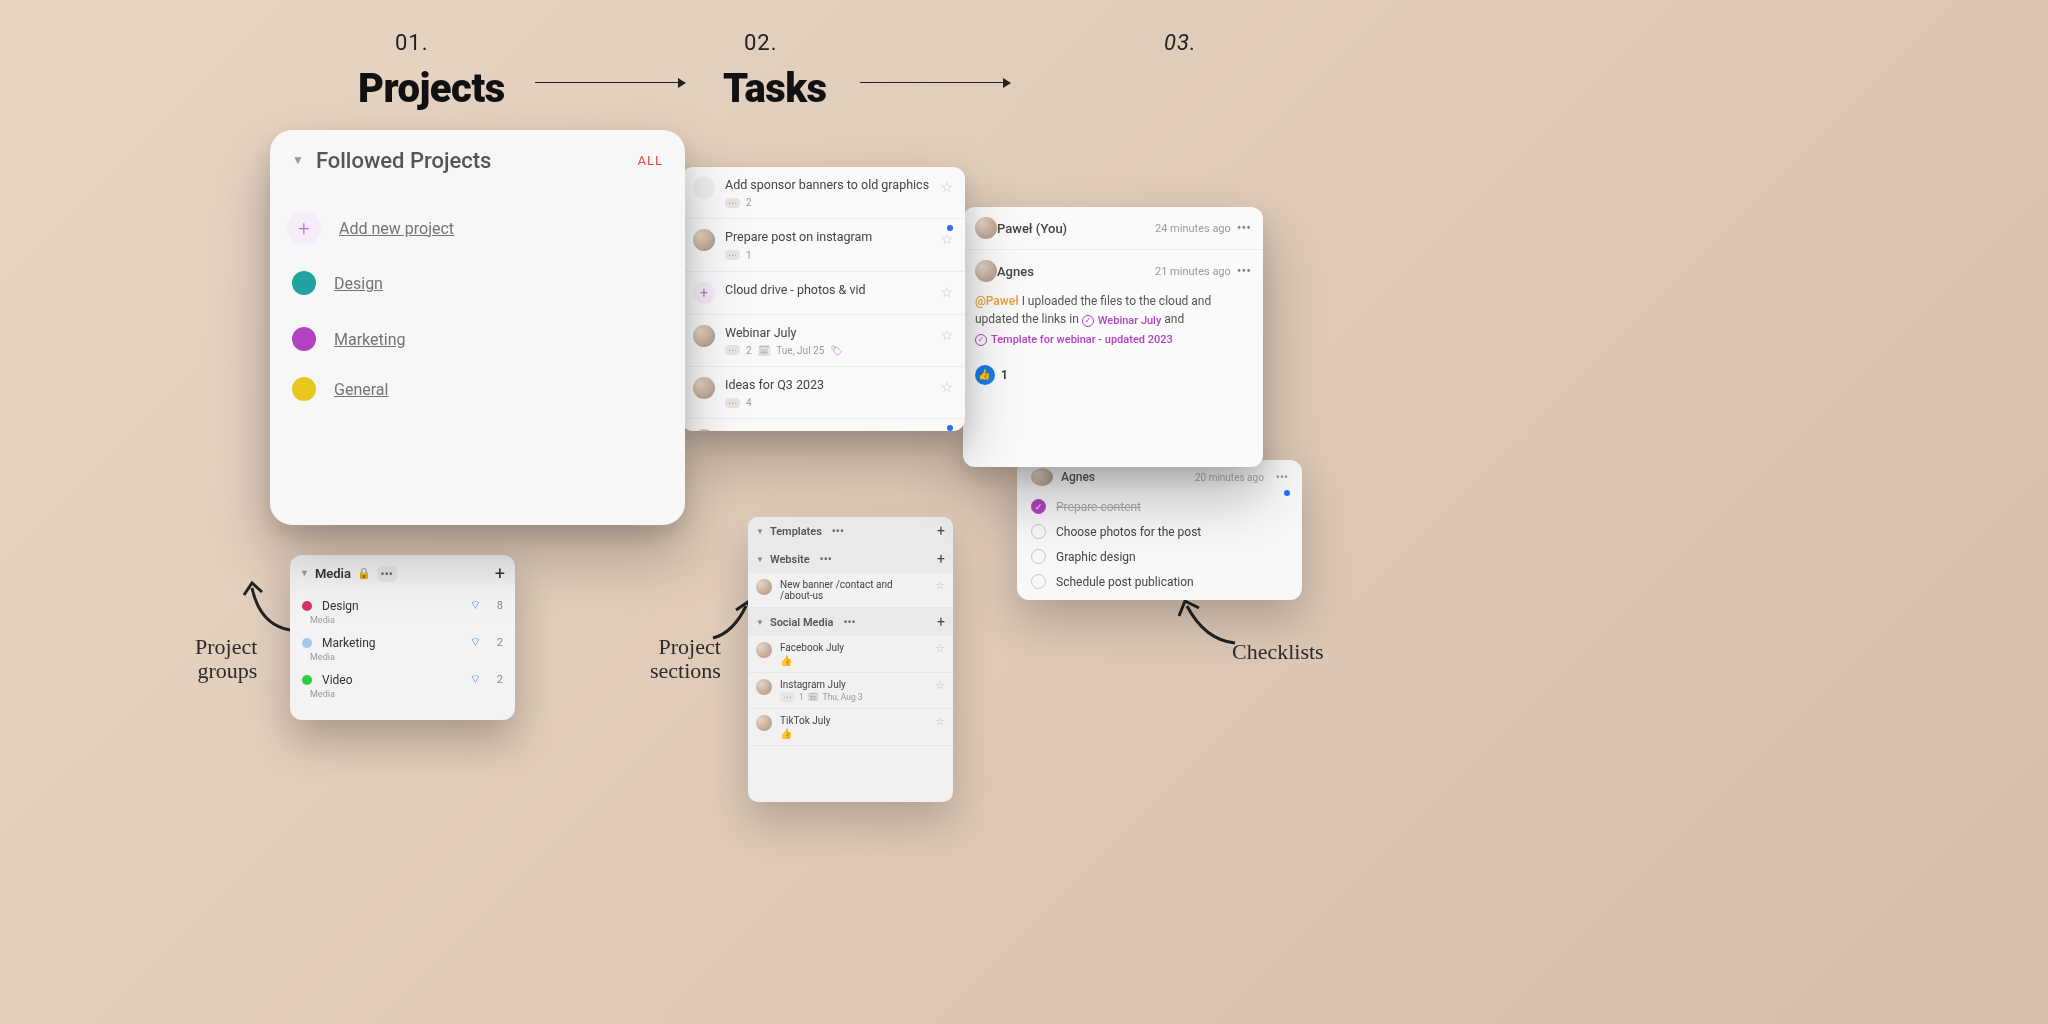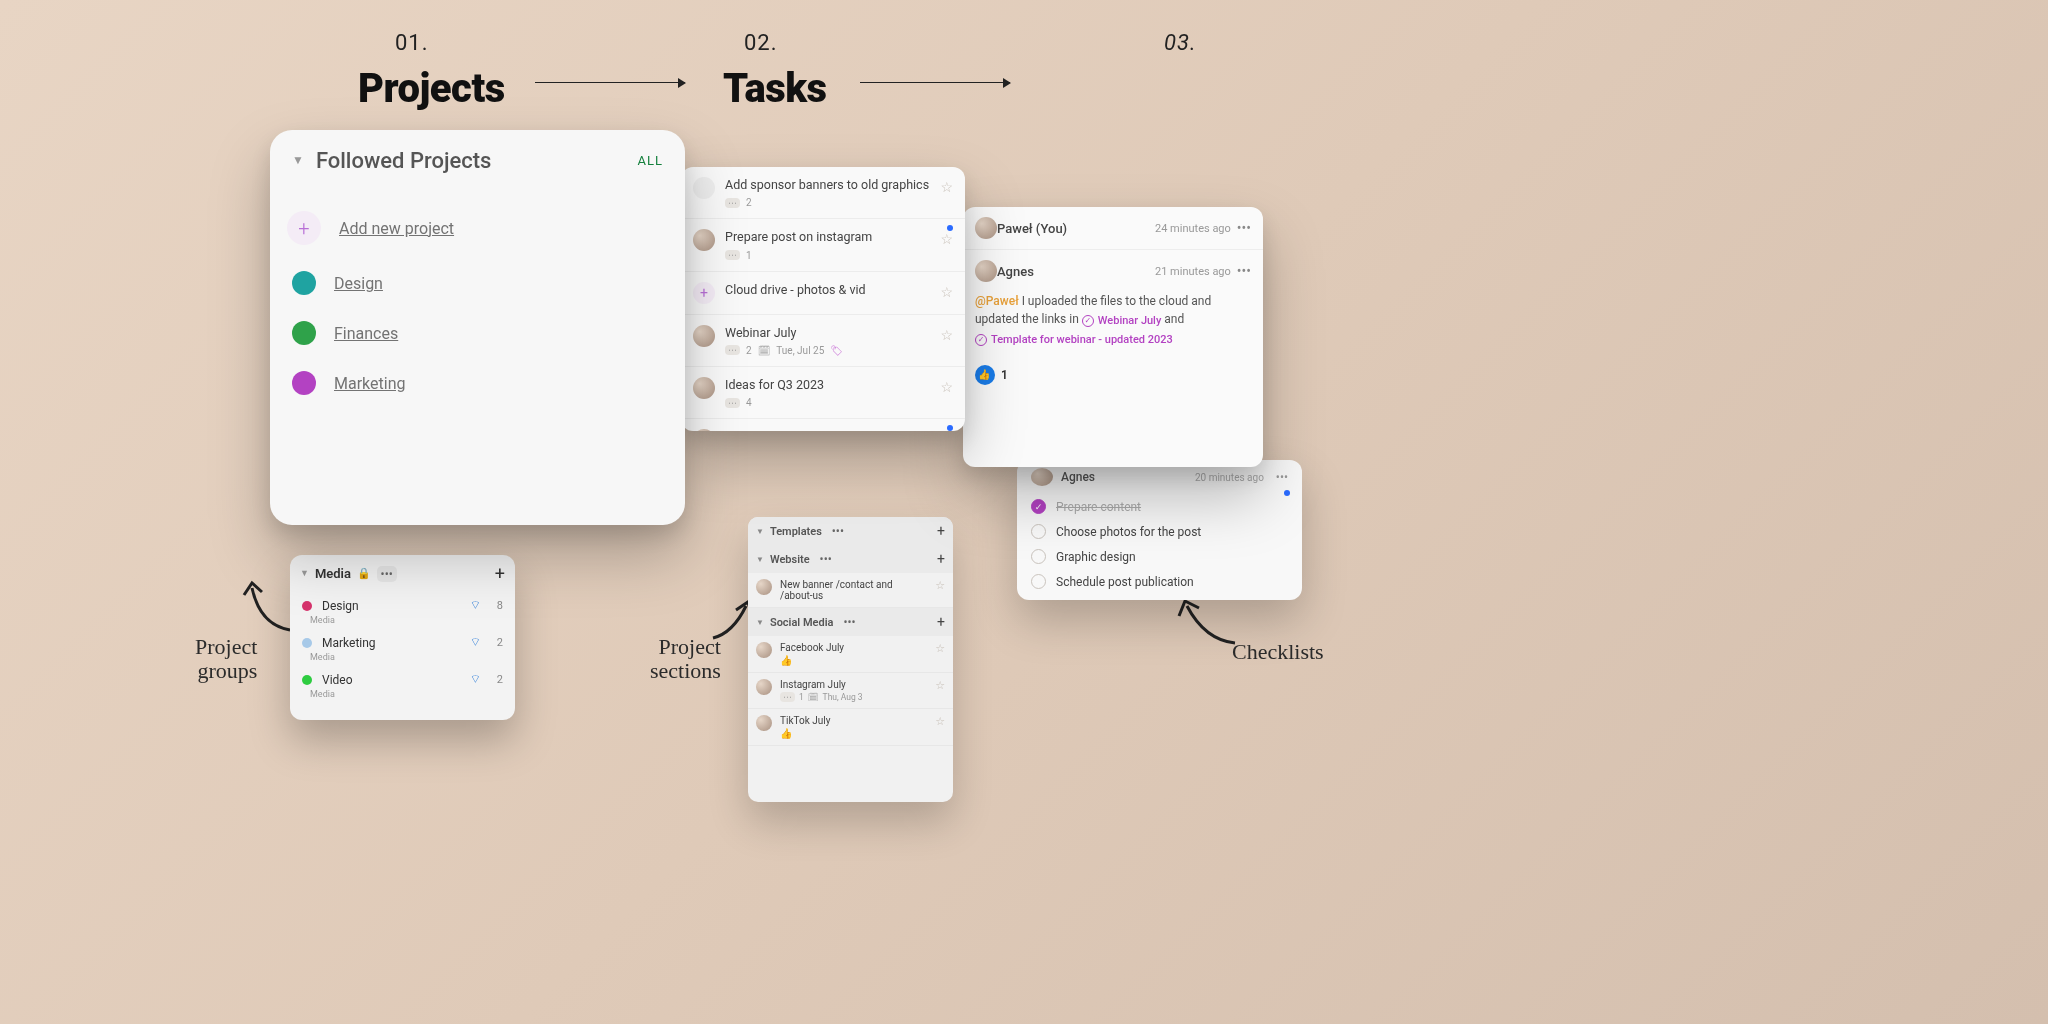--- a/index.html
+++ b/index.html
@@ -15,21 +15,21 @@
 
   .arrow { position: absolute; height: 1px; background: #222; }
   .arrow::after { content:""; position:absolute; right:-1px; top:-4px; border-left:8px solid #222; border-top:5px solid transparent; border-bottom:5px solid transparent; }
 
   .card { position:absolute; background:#f7f7f7; border-radius:22px; box-shadow: 0 30px 60px rgba(0,0,0,.25), 0 10px 20px rgba(0,0,0,.12); overflow:hidden; }
 
   .projects-card { left:270px; top:130px; width:415px; height:395px; z-index:30; }
   .projects-header { display:flex; align-items:center; padding:18px 22px; gap:12px; }
   .tri { color:#999; font-size:12px; transform: translateY(-1px); }
   .proj-title { font-size:22px; color:#555; font-weight:500; flex:1; }
-  .all-badge { font-size:13px; color:#15803d; letter-spacing:1px; }
+  .all-badge { font-size:13px; color:#ef4444; letter-spacing:1px; }
   .proj-item { display:flex; align-items:center; padding:10px 22px; gap:18px; }
   .proj-dot { width:24px; height:24px; border-radius:50%; flex:0 0 24px; }
   .proj-label { font-size:16px; color:#737373;text-decoration:underline; }
   .add-badge { width:34px; height:34px; border-radius:50%; background:#f4ecf6; color:#b86fd6; display:flex; align-items:center; justify-content:center; font-size:20px; font-weight:300; margin-left:-5px; }
 
   .media-card { left:290px; top:555px; width:225px; height:165px; z-index:10; background:#f3f3f3; border-radius:12px; box-shadow: 0 20px 40px rgba(0,0,0,.25); }
   .media-header{ display:flex; align-items:center; padding:8px 10px; gap:6px; font-size:13px; color:#333;}
   .lock{ font-size:11px; color:#666;}
   .dots-btn{ width:20px;height:16px;border-radius:5px;display:flex;align-items:center;justify-content:center;background:#e6e6e6;color:#666;font-size:12px;}
   .plus-btn{ margin-left:auto; font-size:18px; color:#333;}
@@ -112,30 +112,30 @@
       <span class="add-badge">+</span>
       <span class="proj-label">Add new project</span>
     </div>
     <div style="height:6px"></div>
     <div id="proj-list">
         <div class="proj-item">
           <span class="proj-dot" style="background:#1fa3a1"></span>
   <span class="proj-label">Design</span>
         </div>
         <div style="height: 6px;"></div>
-        <div class="proj-item">
-          <span class="proj-dot" style="background:#2fa24a"></span>
-  <span class="proj-label">Finances</span>
-        </div>
         <div style="height: 6px;"></div>
         <div class="proj-item">
           <span class="proj-dot" style="background:#b342c2"></span>
   <span class="proj-label">Marketing</span>
         </div>
         <div style="height: 6px;"></div>
+        <div class="proj-item">
+          <span class="proj-dot" style="background:#e8c71f"></span>
+  <span class="proj-label">General</span>
+        </div>
         <div style="height: 6px;"></div>
         <div style="height: 6px;"></div>
       </div>
   </div>
 
   <div class="card media-card">
     <div class="media-header">
       <span class="tri" style="font-size:9px">▼</span>
       <span style="font-weight:600">Media</span>
       <span class="lock">🔒</span>

